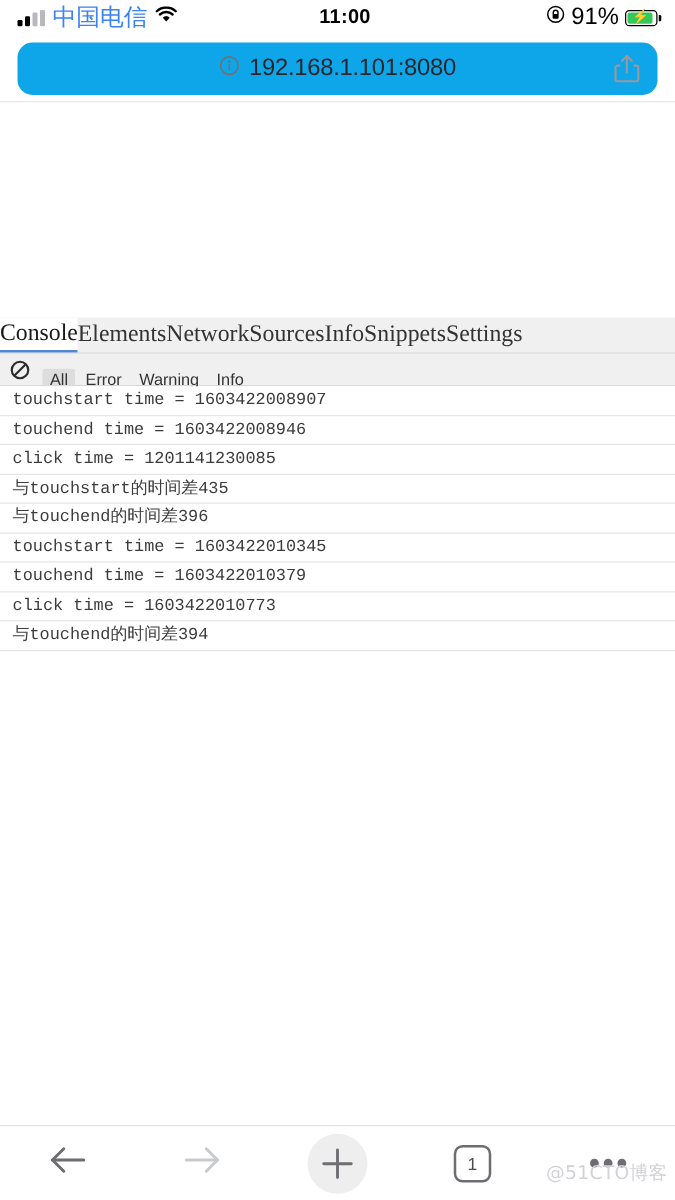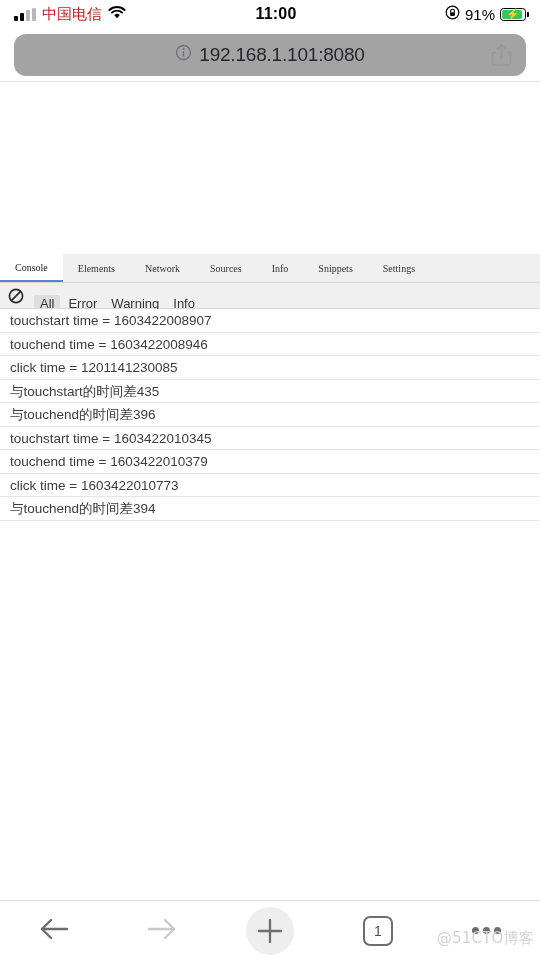--- a/index.html
+++ b/index.html
@@ -49,22 +49,22 @@
     display: block;
     width: 4px;
     border-radius: 1px;
     background: #000;
   }
   .signal-bars i:nth-child(1) { height: 5px; }
   .signal-bars i:nth-child(2) { height: 8px; }
   .signal-bars i:nth-child(3) { height: 11px; background: #b9b9bd; }
   .signal-bars i:nth-child(4) { height: 13px; background: #b9b9bd; }
   .carrier {
-    font-size: 15px;
-    color: #b91c1c;
+    font-size: 19px;
+    color: #3b82f6;
     letter-spacing: 0px;
     font-family: Liberation Mono, monospace;
   }
   .wifi-icon { display: block; }
   .sb-center {
     position: absolute;
     left: 12px; right: 0;
     text-align: center;
     font-size: 16px;
     font-weight: bold;
@@ -72,21 +72,21 @@
     letter-spacing: 0.2px;
     pointer-events: none;
   }
   .sb-right {
     margin-left: auto;
     display: flex;
     align-items: center;
     gap: 5px;
   }
   .batt-pct {
-    font-size: 15px;
+    font-size: 19px;
     color: #000;
   }
   .batt {
     position: relative;
     width: 26px;
     height: 13px;
     border: 1.4px solid #000;
     border-radius: 3.5px;
     box-sizing: border-box;
     background: #fff;
@@ -125,21 +125,21 @@
     display: flex;
     align-items: center;
     padding: 0 14px;
     box-sizing: border-box;
     border-bottom: 1px solid #e2e2e4;
   }
   .addrbar {
     position: relative;
     flex: 1;
     height: 42px;
-    background: #a3a3a3;
+    background: #0ea5e9;
     border-radius: 12px;
     display: flex;
     align-items: center;
     justify-content: center;
   }
   .addr-inner {
     display: flex;
     align-items: center;
     gap: 7px;
   }
@@ -178,23 +178,23 @@
     flex: 0 0 29px;
     background: #f0f0f0;
     display: flex;
     align-items: stretch;
     border-bottom: 1px solid #d8d8d8;
     box-sizing: border-box;
   }
   .dt-tab {
     display: flex;
     align-items: center;
-    padding: 0 15px;
+    padding: 0 0;
     font-family: "Liberation Serif", serif;
-    font-size: 10px;
+    font-size: 19px;
     color: #333333;
     box-sizing: border-box;
     white-space: nowrap;
   }
   .dt-tab.active {
     background: #ffffff;
     border-bottom: 2px solid #5086d6;
     color: #1a1a1a;
   }
   .dt-filter {
@@ -230,21 +230,21 @@
     flex: 1 1 auto;
     overflow: hidden;
     background: #ffffff;
   }
   .log-row {
     height: 23.5px;
     line-height: 23.5px;
     box-sizing: border-box;
     border-bottom: 1px solid #e6e6e6;
     padding: 0 10px;
-    font-family: Liberation Sans, sans-serif;
+    font-family: Liberation Mono, monospace;
     font-size: 13.5px;
     color: #3c3c3c;
     white-space: nowrap;
     overflow: hidden;
   }
 
   
   .toolbar {
     flex: 0 0 60px;
     border-top: 1px solid #e2e2e4;

